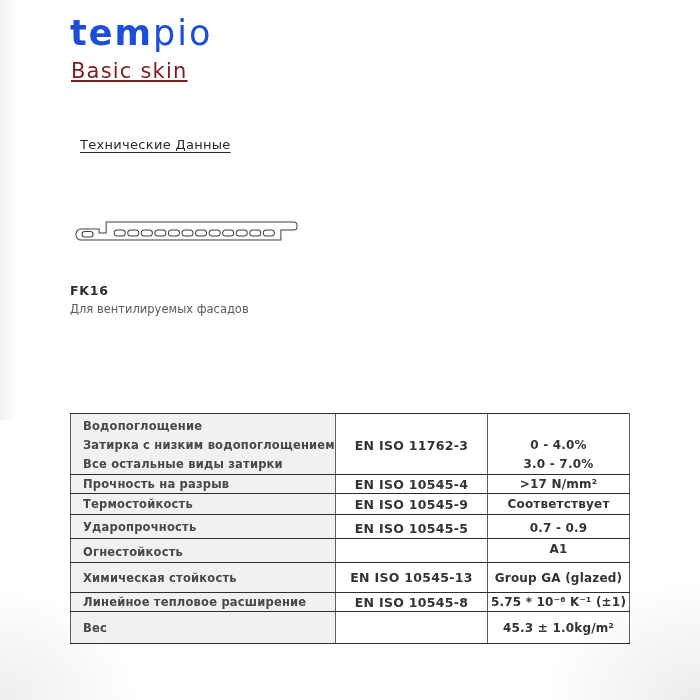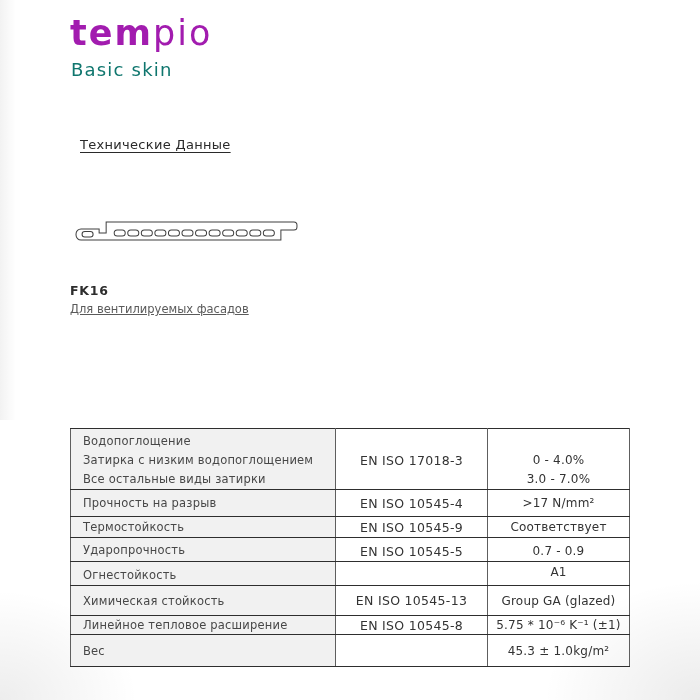--- a/index.html
+++ b/index.html
@@ -15,55 +15,55 @@
   
   .shade { position:absolute; pointer-events:none; }
   .shade.bl { left:0; bottom:0; width:150px; height:120px;
     background:radial-gradient(ellipse at 0% 100%, rgba(0,0,0,0.07), rgba(0,0,0,0) 65%); }
   .shade.br { right:0; bottom:0; width:170px; height:130px;
     background:radial-gradient(ellipse at 100% 100%, rgba(0,0,0,0.08), rgba(0,0,0,0) 65%); }
   .shade.le { left:0; top:0; width:16px; height:420px;
     background:linear-gradient(to right, rgba(0,0,0,0.05), rgba(0,0,0,0)); }
 
   .logo { position:absolute; left:70px; top:14px;
-    font-size:35px; letter-spacing:2px; color:#a21caf; line-height:1.1; }
+    font-size:35px; letter-spacing:2px; color:#1d4ed8; line-height:1.1; }
   .logo .bold  { font-weight:700; }
   .logo .light { font-weight:400; }
   .brand-subtitle { position:absolute; left:71px; top:59px;
-    font-size:18px; letter-spacing:1.2px; color:#0f766e; }
+    font-size:21px; letter-spacing:1.2px; color:#7f1d1d;text-decoration:underline; }
 
   .section-title { position:absolute; left:80px; top:137px;
     font-size:13px; font-weight:500; letter-spacing:0.3px;
     color:#2a2a2a; text-decoration:underline; text-underline-offset:3px; }
 
   .drawing { position:absolute; left:70px; top:213px; width:236px; height:36px; }
 
   .product-code { position:absolute; left:70px; top:283px;
     font-size:12.5px; font-weight:600; letter-spacing:0.8px; color:#2d2d2d; }
   .product-desc { position:absolute; left:70px; top:302px;
-    font-size:11.5px; color:#5a5a5a;text-decoration:underline; }
+    font-size:11.5px; color:#5a5a5a; }
 
-  table.spec { position:absolute; left:70px; top:428px;
-    width:559px; border-collapse:collapse; table-layout:fixed; }
+  table.spec { position:absolute; left:70px; top:413px;
+    width:559px; border-collapse:collapse; table-layout:fixed;font-weight:bold; }
   table.spec td {
     border-top:1.6px solid #2e2e2e;
     border-bottom:1.6px solid #2e2e2e;
     border-left:1px solid #5e5e5e;
     border-right:1px solid #5e5e5e;
     vertical-align:middle;
     overflow:hidden;
   }
   td.prop { width:265px; background:#f1f1f1; text-align:left;
     padding-left:12px; font-size:11.5px; color:#474747; letter-spacing:0.2px; }
   td.std  { width:152px; text-align:center; font-size:12.5px; color:#333333; letter-spacing:0.3px; }
   td.val  { width:142px; text-align:center; font-size:12px;  color:#333333; letter-spacing:0.2px; }
   .val-small { font-size:10.5px; color:#4a4a4a; }
 
   tr.r1  { height:59px; }
-  tr.r2  { height:27px; }
+  tr.r2  { height:19px; }
   tr.r3  { height:22px; }
   tr.r4  { height:21px;margin-left:36px; }
   tr.r5  { height:24px; }
   tr.r6  { height:24px; }
   tr.r7  { height:20px; }
   tr.r8  { height:30px; }
   tr.r9  { height:19px;margin-top:12px; }
   tr.r10 { height:32px;margin-left:44px; }
 
   .line { line-height:19px; height:19px; }
@@ -107,21 +107,21 @@
   <div class="product-desc">Для вентилируемых фасадов</div>
 
   <table class="spec">
     <tbody>
         <tr class="r1">
       <td class="prop top">
         <div class="line">Водопоглощение</div>
         <div class="line">Затирка с низким водопоглощением</div>
         <div class="line">Все остальные виды затирки</div>
       </td>
-      <td class="std top">EN ISO 17018-3</td>
+      <td class="std top">EN ISO 11762-3</td>
       <td class="val top">
         <div class="line">&nbsp;</div>
         <div class="line">0 - 4.0%</div>
         <div class="line">3.0 - 7.0%</div>
       </td>
     </tr>
     <tr class="r2">
       <td class="prop">Прочность на разрыв</td>
       <td class="std">EN ISO 10545-4</td>
       <td class="val">&gt;17 N/mm²</td>

